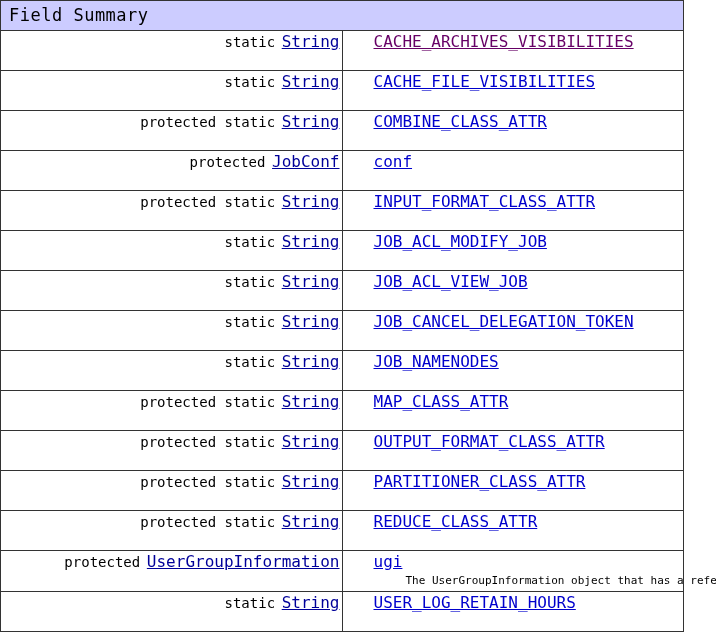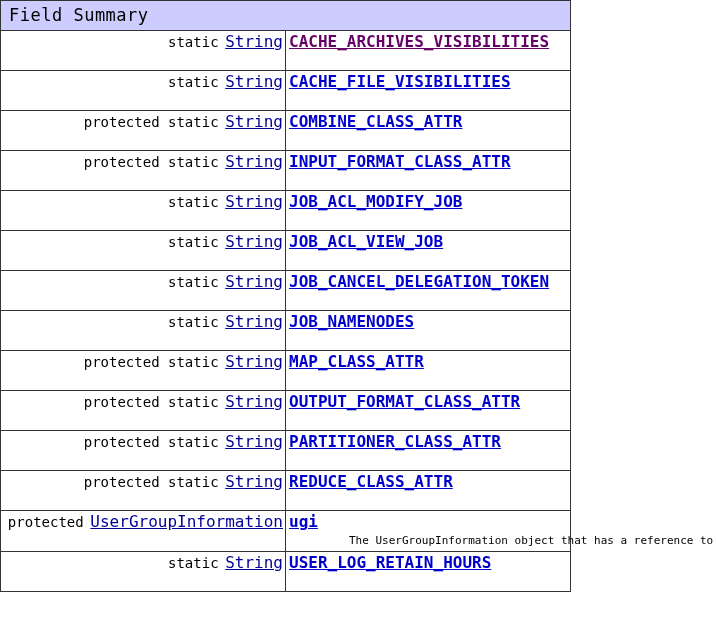--- a/index.html
+++ b/index.html
@@ -11,21 +11,21 @@
     width: 716px;
     height: 642px;
     overflow: hidden;
     font-family: "DejaVu Sans Mono", "Liberation Mono", monospace;
     font-size: 11px;
     color: #000000;
   }
 
   
   .summary-table {
-    width: 571px;
+    width: 684px;
     border-collapse: collapse;
     border: 1px solid #333333;
     table-layout: fixed;
   }
 
   
   .summary-caption {
     background: #ccccff;
     border: 1px solid #333333;
     padding: 3px 2px 4px 8px;
@@ -72,21 +72,22 @@
     text-decoration: underline;
     font-family: "DejaVu Sans Mono", "Liberation Mono", monospace;
     font-size: 16px;
   }
   a.jd-link.type-link {
     color: #000099;
     font-weight: normal;
   }
   a.jd-link.field-link {
     color: #0000cc;
-    font-weight: bold;
+    font-weight: normal;
+    margin-left: 28px;
   }
   a.jd-link.field-link.visited {
     color: #660066;
   }
 
   .field-desc {
     display: block;
     margin-top: 2px;
     margin-left: 60px;
     font-family: "DejaVu Sans Mono", "Liberation Mono", monospace;
@@ -118,20 +119,24 @@
         <td class="col-modifier"><span class="modifier-text">static</span> <a class="jd-link type-link" href="#">String</a><span class="row-pad"></span></td>
         <td class="col-desc"><a class="jd-link field-link visited" href="#">CACHE_ARCHIVES_VISIBILITIES</a><span class="row-pad"></span></td>
       </tr>
       <tr class="field-row">
         <td class="col-modifier"><span class="modifier-text">static</span> <a class="jd-link type-link" href="#">String</a><span class="row-pad"></span></td>
         <td class="col-desc"><a class="jd-link field-link" href="#">CACHE_FILE_VISIBILITIES</a><span class="row-pad"></span></td>
       </tr>
       <tr class="field-row">
         <td class="col-modifier"><span class="modifier-text">protected static</span> <a class="jd-link type-link" href="#">String</a><span class="row-pad"></span></td>
         <td class="col-desc"><a class="jd-link field-link" href="#">COMBINE_CLASS_ATTR</a><span class="row-pad"></span></td>
+      </tr>
+      <tr class="field-row">
+        <td class="col-modifier"><span class="modifier-text">protected</span> <a class="jd-link type-link" href="#">JobConf</a><span class="row-pad"></span></td>
+        <td class="col-desc"><a class="jd-link field-link" href="#">conf</a><span class="row-pad"></span></td>
       </tr>
       <tr class="field-row">
         <td class="col-modifier"><span class="modifier-text">protected static</span> <a class="jd-link type-link" href="#">String</a><span class="row-pad"></span></td>
         <td class="col-desc"><a class="jd-link field-link" href="#">INPUT_FORMAT_CLASS_ATTR</a><span class="row-pad"></span></td>
       </tr>
       <tr class="field-row">
         <td class="col-modifier"><span class="modifier-text">static</span> <a class="jd-link type-link" href="#">String</a><span class="row-pad"></span></td>
         <td class="col-desc"><a class="jd-link field-link" href="#">JOB_ACL_MODIFY_JOB</a><span class="row-pad"></span></td>
       </tr>
       <tr class="field-row">

